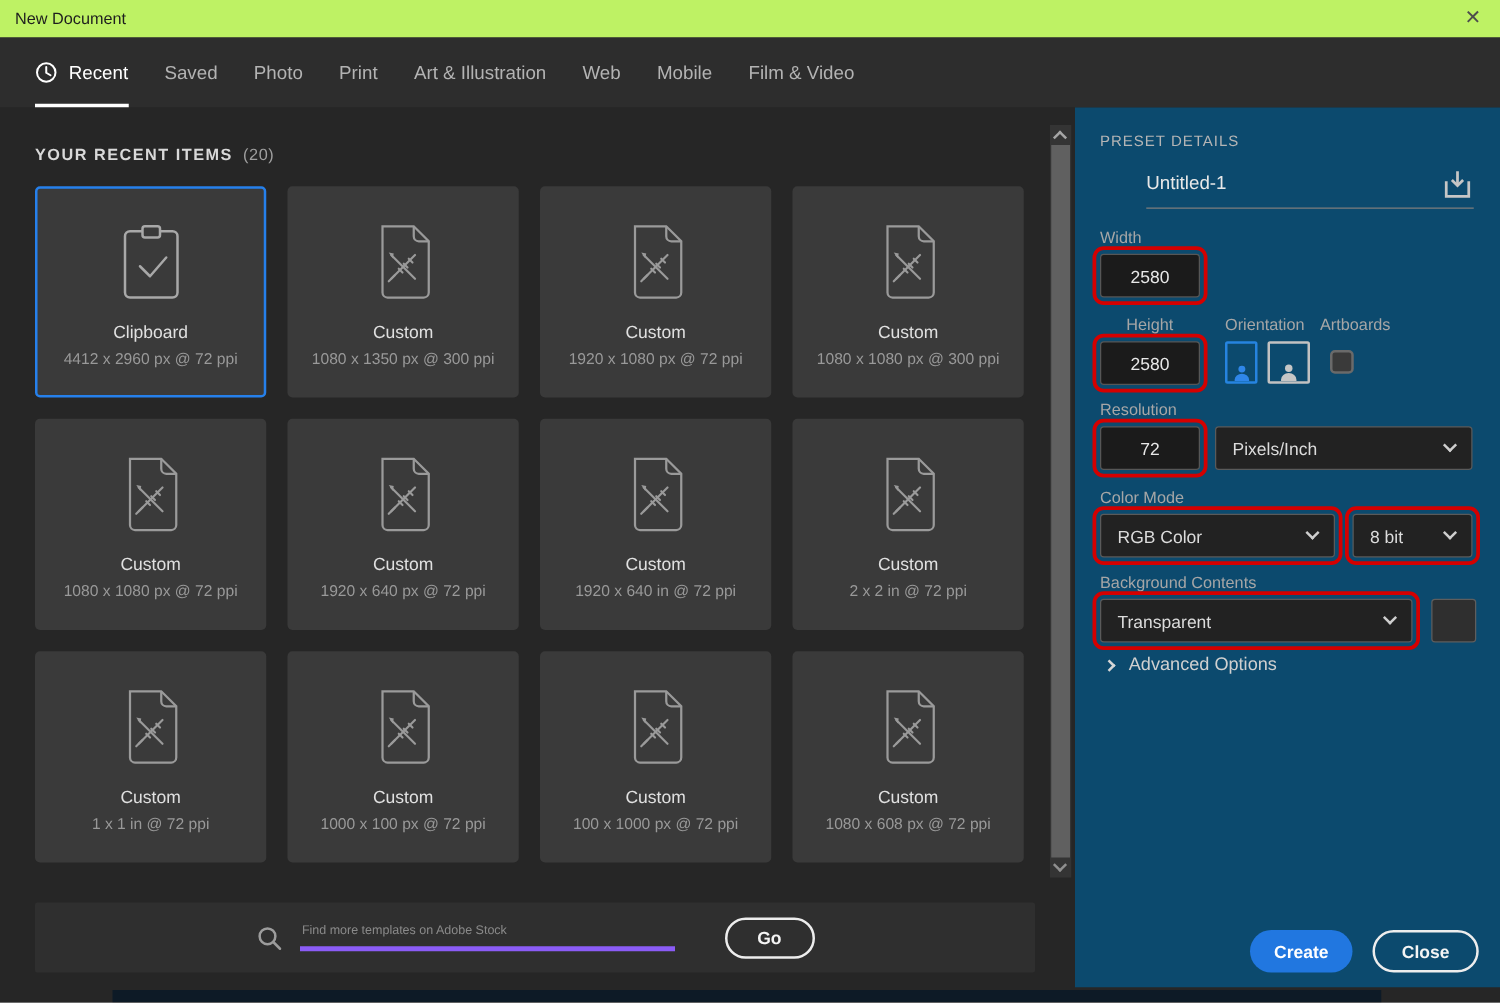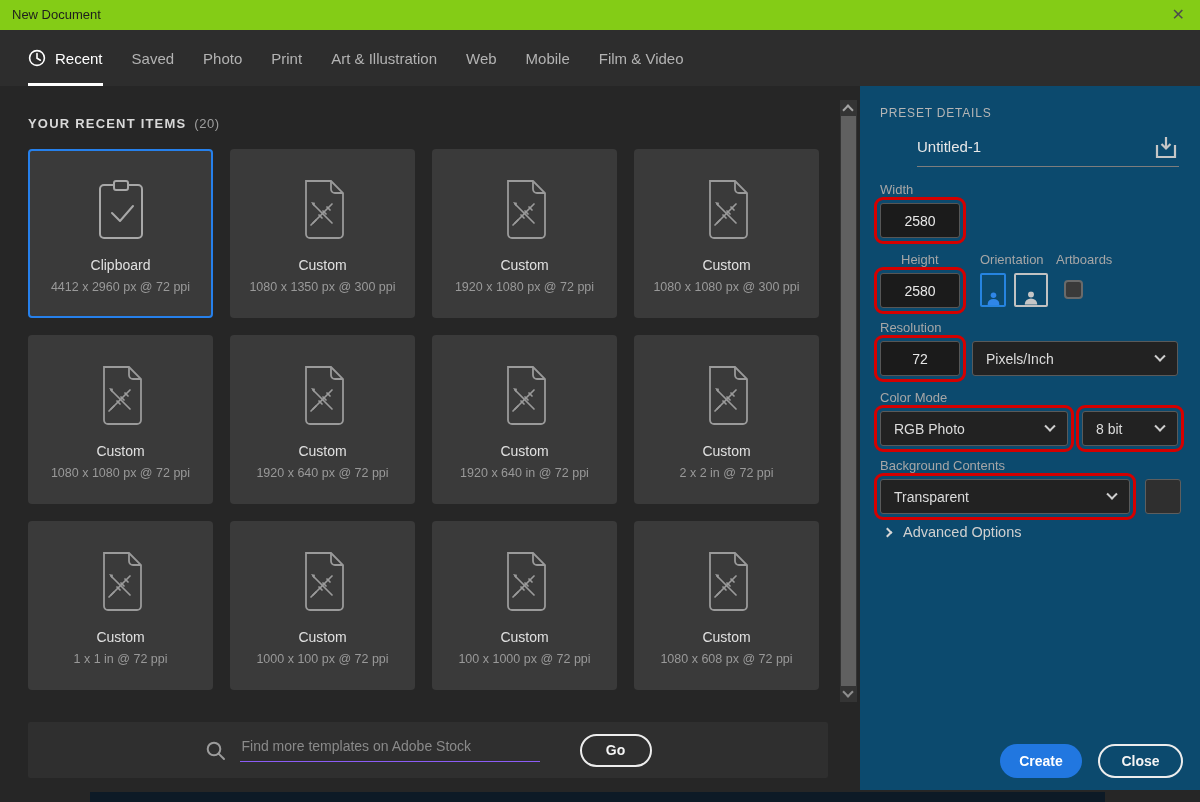--- a/index.html
+++ b/index.html
@@ -1,20 +1,20 @@
 <!DOCTYPE html>
 <html><head>
 <meta charset="utf-8">
 <style>
   * { margin:0; padding:0; box-sizing:border-box; }
   html,body { width:1200px; height:802px; font-family:"Liberation Sans", sans-serif; }
   #app { position:relative; width:1200px; height:802px; background:#262626; overflow:hidden; }
 
   
-  .titlebar { position:absolute; left:0; top:0; width:1200px; height:30px; background:#84cc16; }
+  .titlebar { position:absolute; left:0; top:0; width:1200px; height:30px; background:#bef264; }
   .titlebar .title { position:absolute; left:12px; top:0; line-height:30px; font-size:13px; color:#1e1e1e; }
   .titlebar .close-x { position:absolute; right:15px; top:0; line-height:30px; font-size:16px; color:#4d4d4d; cursor:pointer; }
 
   
   .tabbar { position:absolute; left:0; top:30px; width:1200px; height:56px; background:#2d2d2d; display:flex; align-items:stretch; padding-left:28px; }
   .tab { position:relative; display:flex; align-items:center; gap:9px; margin-right:29px; font-size:15px; color:#b3b3b3; cursor:pointer; }
   .tab.active { color:#ffffff; }
   .tab .underline { position:absolute; left:0; right:0; bottom:0; height:3px; background:#ffffff; }
   .clock { width:18px; height:18px; }
 
@@ -27,21 +27,21 @@
   .card { background:#3a3a3a; border-radius:4px; display:flex; flex-direction:column; align-items:center; cursor:pointer; }
   .card.selected { border:2px solid #2680eb; }
   .card-icon { margin-top:30px; height:62px; }
   .card.selected .card-icon { margin-top:28px; }
   .card-title { margin-top:16px; font-size:14px; color:#e0e0e0; }
   .card-sub { margin-top:7px; font-size:12.5px; color:#999999; }
 
   
   .searchbar { position:absolute; left:28px; top:636px; width:800px; height:56px; background:#2f2f2f; border-radius:2px; display:flex; align-items:center; justify-content:center; gap:18px; }
   .search-group { display:flex; align-items:center; gap:14px; }
-  .search-input { width:300px; background:transparent; border:none; border-bottom:1px solid #8b5cf6; color:#cfcfcf; font-size:14px; padding:0 2px 7px 2px; outline:none; font-family:"Liberation Sans", sans-serif; }
+  .search-input { width:300px; background:transparent; border:none; border-bottom:4px solid #8b5cf6; color:#cfcfcf; font-size:10px; padding:0 2px 7px 2px; outline:none; font-family:"Liberation Sans", sans-serif; }
   .search-input::placeholder { color:#8a8a8a; }
   .pill-btn { border:2px solid #ededed; border-radius:18px; background:transparent; color:#f4f4f4; font-weight:bold; font-size:14px; text-align:center; cursor:pointer; font-family:"Liberation Sans", sans-serif; }
   .go-btn { width:72px; height:33px; margin-left:22px; }
 
   
   .scrollbar { position:absolute; left:840px; top:100px; width:17px; height:602px; background:#343434; }
   .scroll-thumb { position:absolute; left:1px; right:1px; top:16px; bottom:16px; background:#606060; }
   .scroll-caret { position:absolute; left:4px; width:8px; height:8px; }
   .caret-up { top:6px; border-left:2px solid #a5a5a5; border-top:2px solid #a5a5a5; transform:rotate(45deg); }
   .caret-down { bottom:6px; border-right:2px solid #8f8f8f; border-bottom:2px solid #8f8f8f; transform:rotate(45deg); }
@@ -290,21 +290,21 @@
 
     <div class="fld-label" style="left:20px; top:234px;">Resolution</div>
     <input class="num-input annot" style="left: 20px; top: 255px;" value="72">
     <div class="select" style="left:112px; top:255px; width:206px;">
       <span class="select-label">Pixels/Inch</span>
       <span class="chev"></span>
     </div>
 
     <div class="fld-label" style="left:20px; top:304px;">Color Mode</div>
     <div class="select annot" style="left:20px; top:325px; width:188px;">
-      <span class="select-label">RGB Photo</span>
+      <span class="select-label">RGB Color</span>
       <span class="chev"></span>
     </div>
     <div class="select annot" style="left:222px; top:325px; width:96px;">
       <span class="select-label">8 bit</span>
       <span class="chev"></span>
     </div>
 
     <div class="fld-label" style="left:20px; top:372px;">Background Contents</div>
     <div class="select annot" style="left:20px; top:393px; width:250px;">
       <span class="select-label">Transparent</span>

